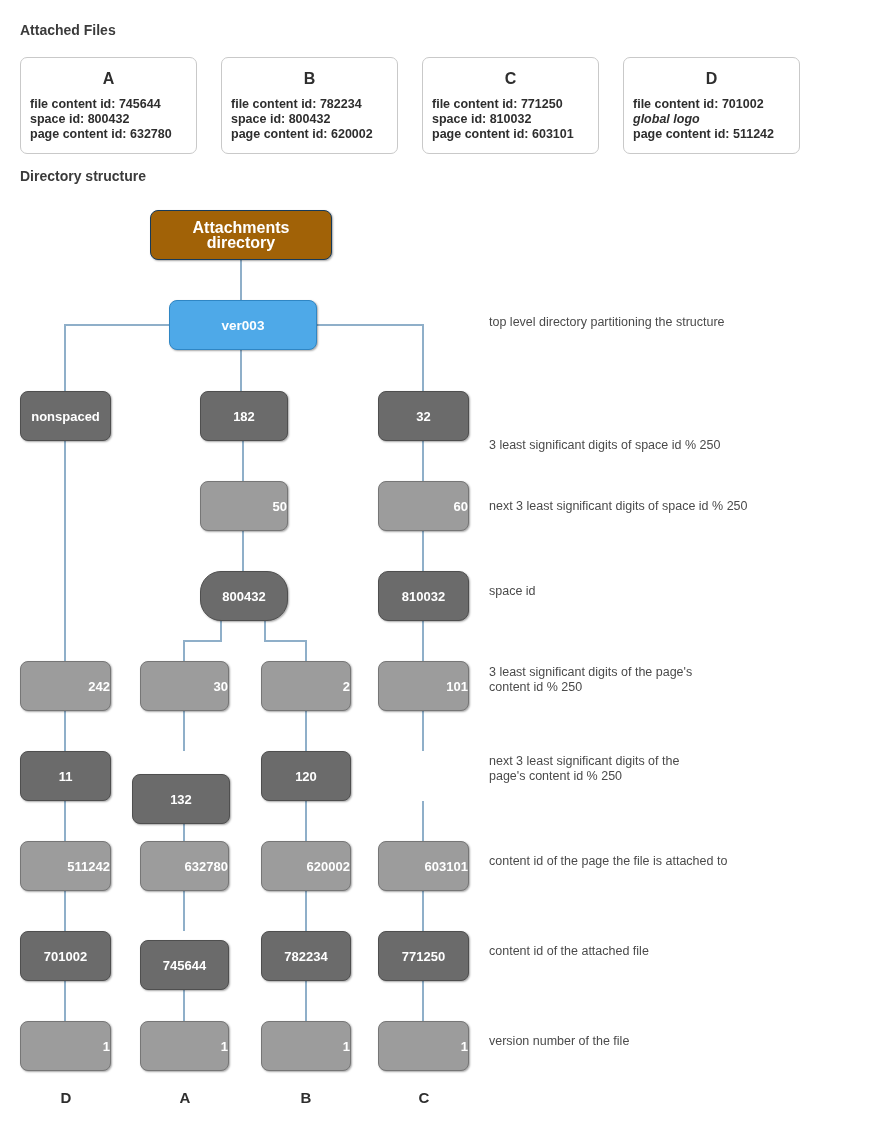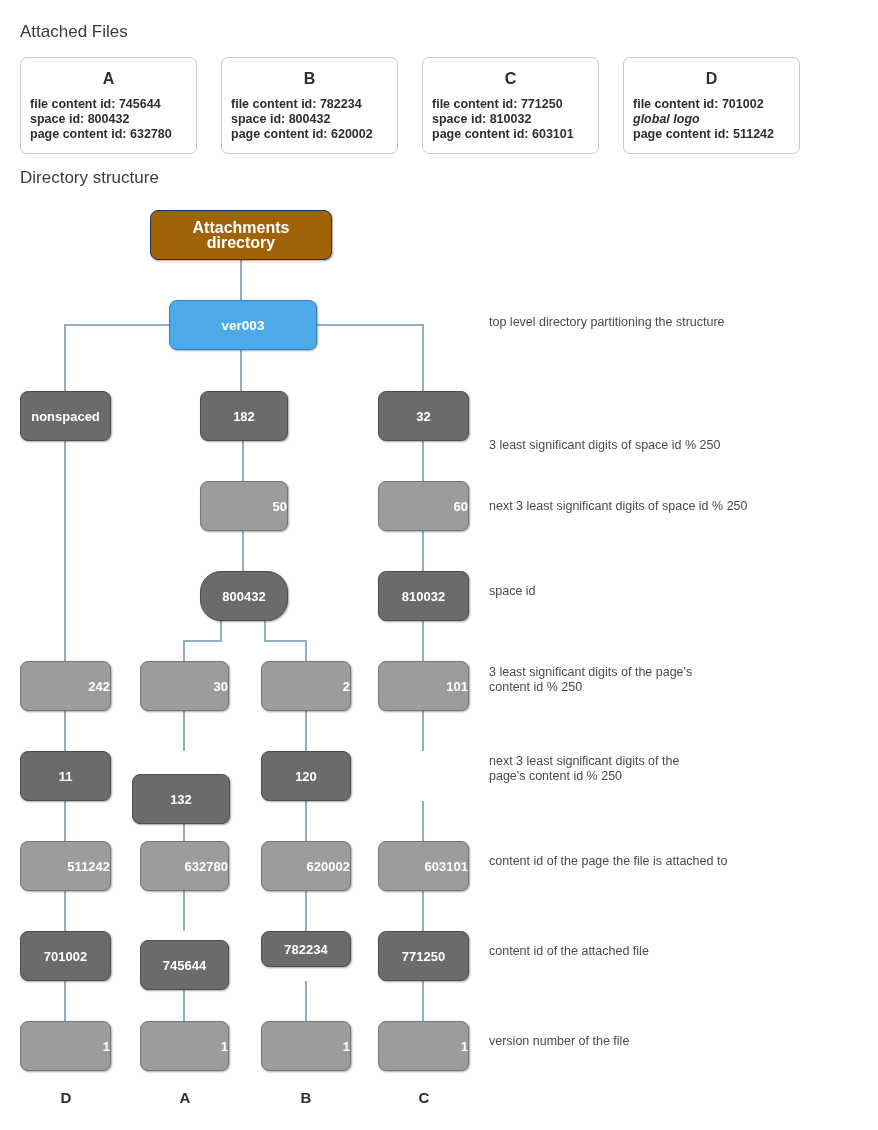--- a/index.html
+++ b/index.html
@@ -6,22 +6,22 @@
   body{
     width:878px;height:1130px;
     background:#ffffff;
     font-family:"Liberation Sans", sans-serif;
     color:#333333;
     overflow:hidden;
     position:relative;
   }
   .section-title{
     position:absolute;
-    font-size:17px;
-    font-weight:normal;
+    font-size:14px;
+    font-weight:bold;
     color:#3b3b3b;
     letter-spacing:0px;
   }
   #title-attached{left:20px;top:22px;}
   #title-directory{left:20px;top:168px;}
 
   
   .file-card{
     position:absolute;
     top:57px;
@@ -204,21 +204,21 @@
   <div class="node n-light" style="left:200px;top:286px;width:88px;height:50px;">
     <span>50</span>
   </div>
   <div class="node n-light" style="left:378px;top:286px;width:91px;height:50px;">
     <span>60</span>
   </div>
 
   <div class="node n-dark" style="left:200px;top:376px;width:88px;height:50px;border-radius:21px;">
     <span>800432</span>
   </div>
-  <div class="node n-dark" style="left:378px;top:376px;width:91px;height:50px;">
+  <div class="node n-dark" style="left:378px;top:376px;width:91px;height:50px;border-radius:10px;">
     <span>810032</span>
   </div>
 
   <div class="node n-light" style="left:20px;top:466px;width:91px;height:50px;padding-left:40px;">
     <span>242</span>
   </div>
   <div class="node n-light" style="left:140px;top:466px;width:89px;height:50px;">
     <span>30</span>
   </div>
   <div class="node n-light" style="left:261px;top:466px;width:90px;height:50px;">
@@ -250,21 +250,21 @@
   <div class="node n-light" style="left:378px;top:646px;width:91px;height:50px;">
     <span>603101</span>
   </div>
 
   <div class="node n-dark" style="left:20px;top:736px;width:91px;height:50px;">
     <span>701002</span>
   </div>
   <div class="node n-dark" style="left:140px;top:736px;width:89px;height:50px;margin-top:9px;">
     <span>745644</span>
   </div>
-  <div class="node n-dark" style="left:261px;top:736px;width:90px;height:36px;">
+  <div class="node n-dark" style="left:261px;top:736px;width:90px;height:50px;">
     <span>782234</span>
   </div>
   <div class="node n-dark" style="left:378px;top:736px;width:91px;height:50px;">
     <span>771250</span>
   </div>
 
   <div class="node n-light" style="left:20px;top:826px;width:91px;height:50px;">
     <span>1</span>
   </div>
   <div class="node n-light" style="left:140px;top:826px;width:89px;height:50px;">

